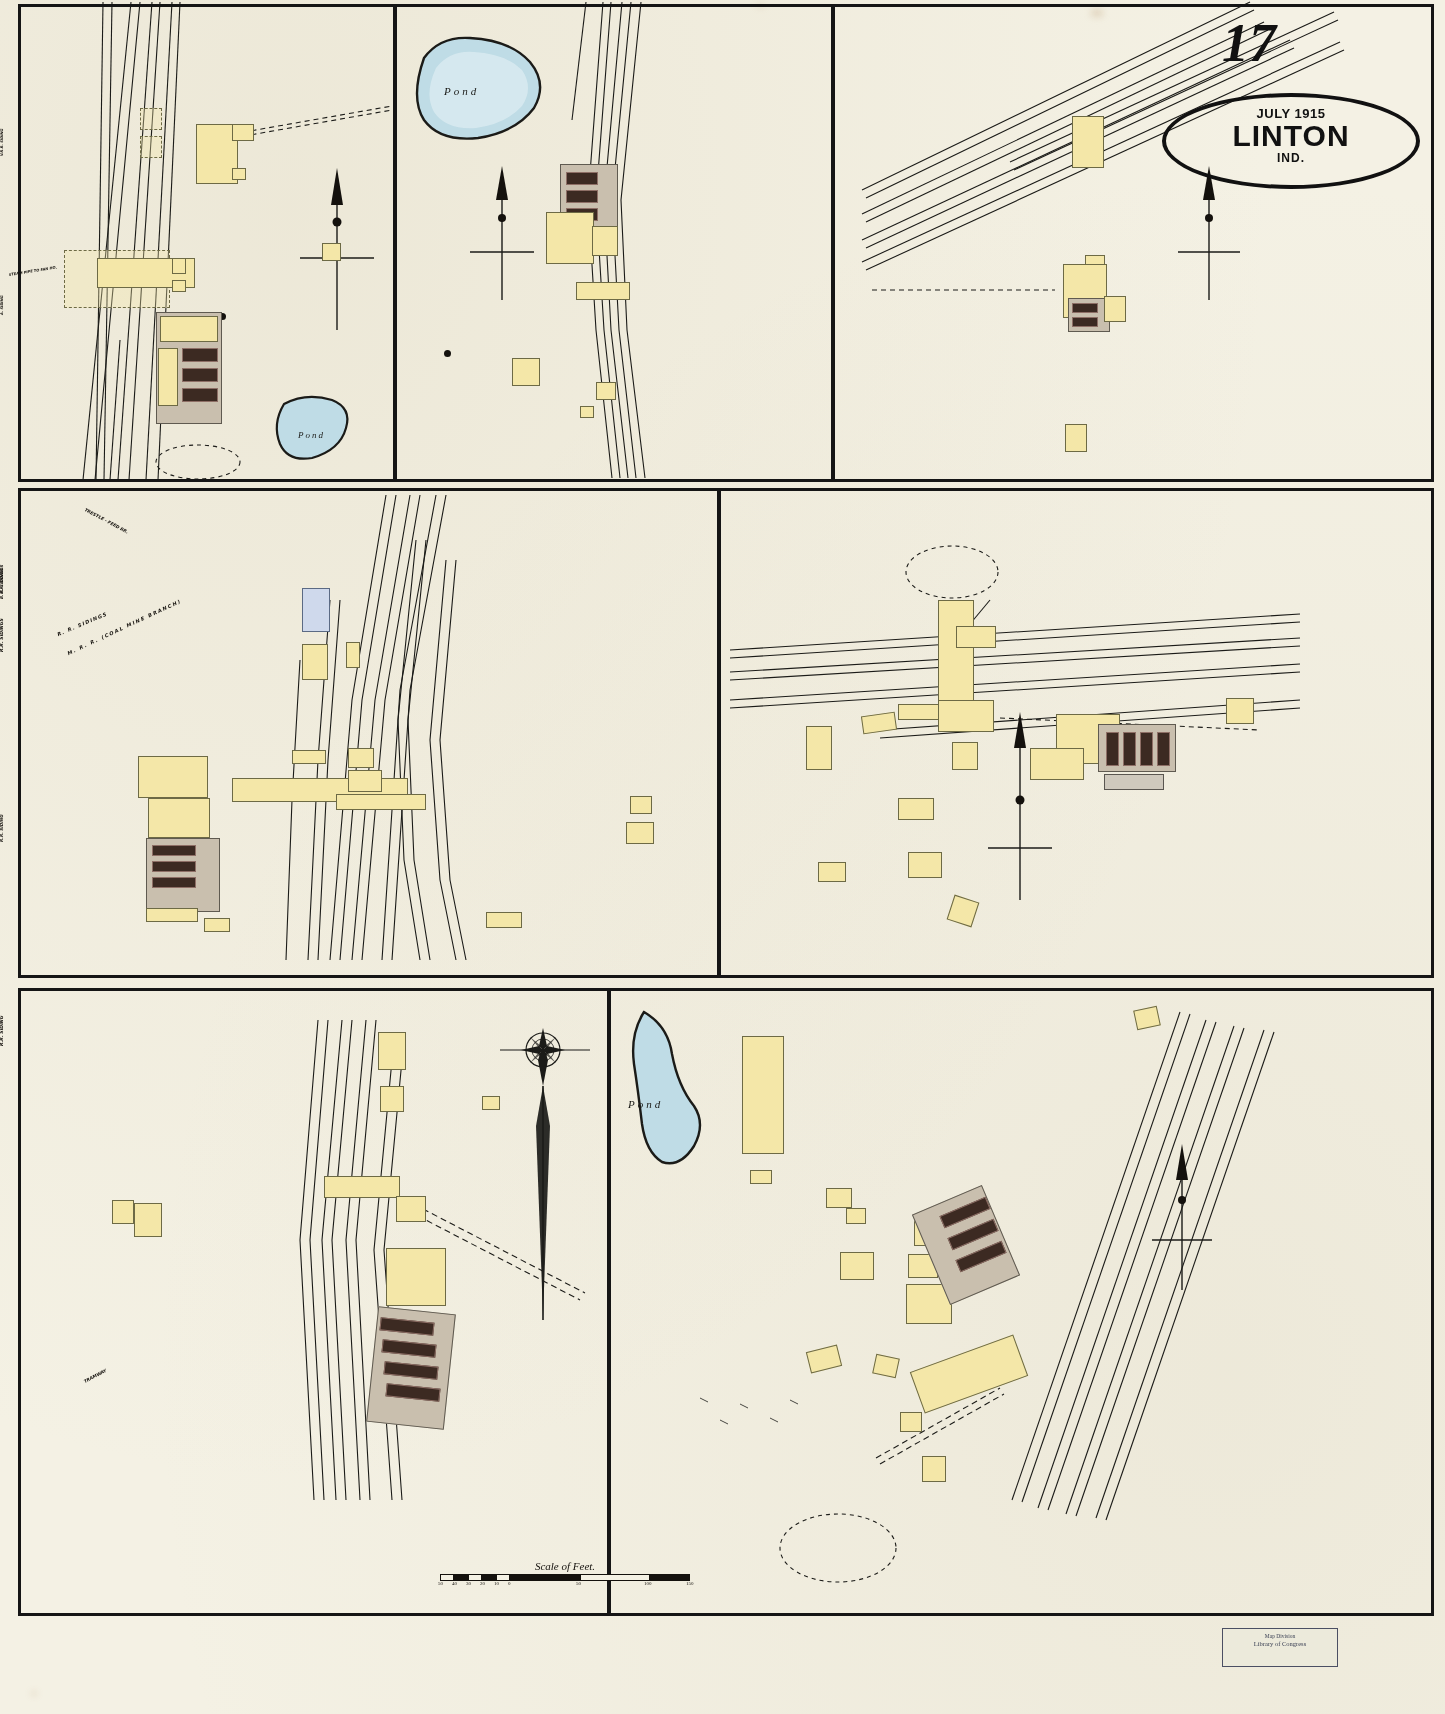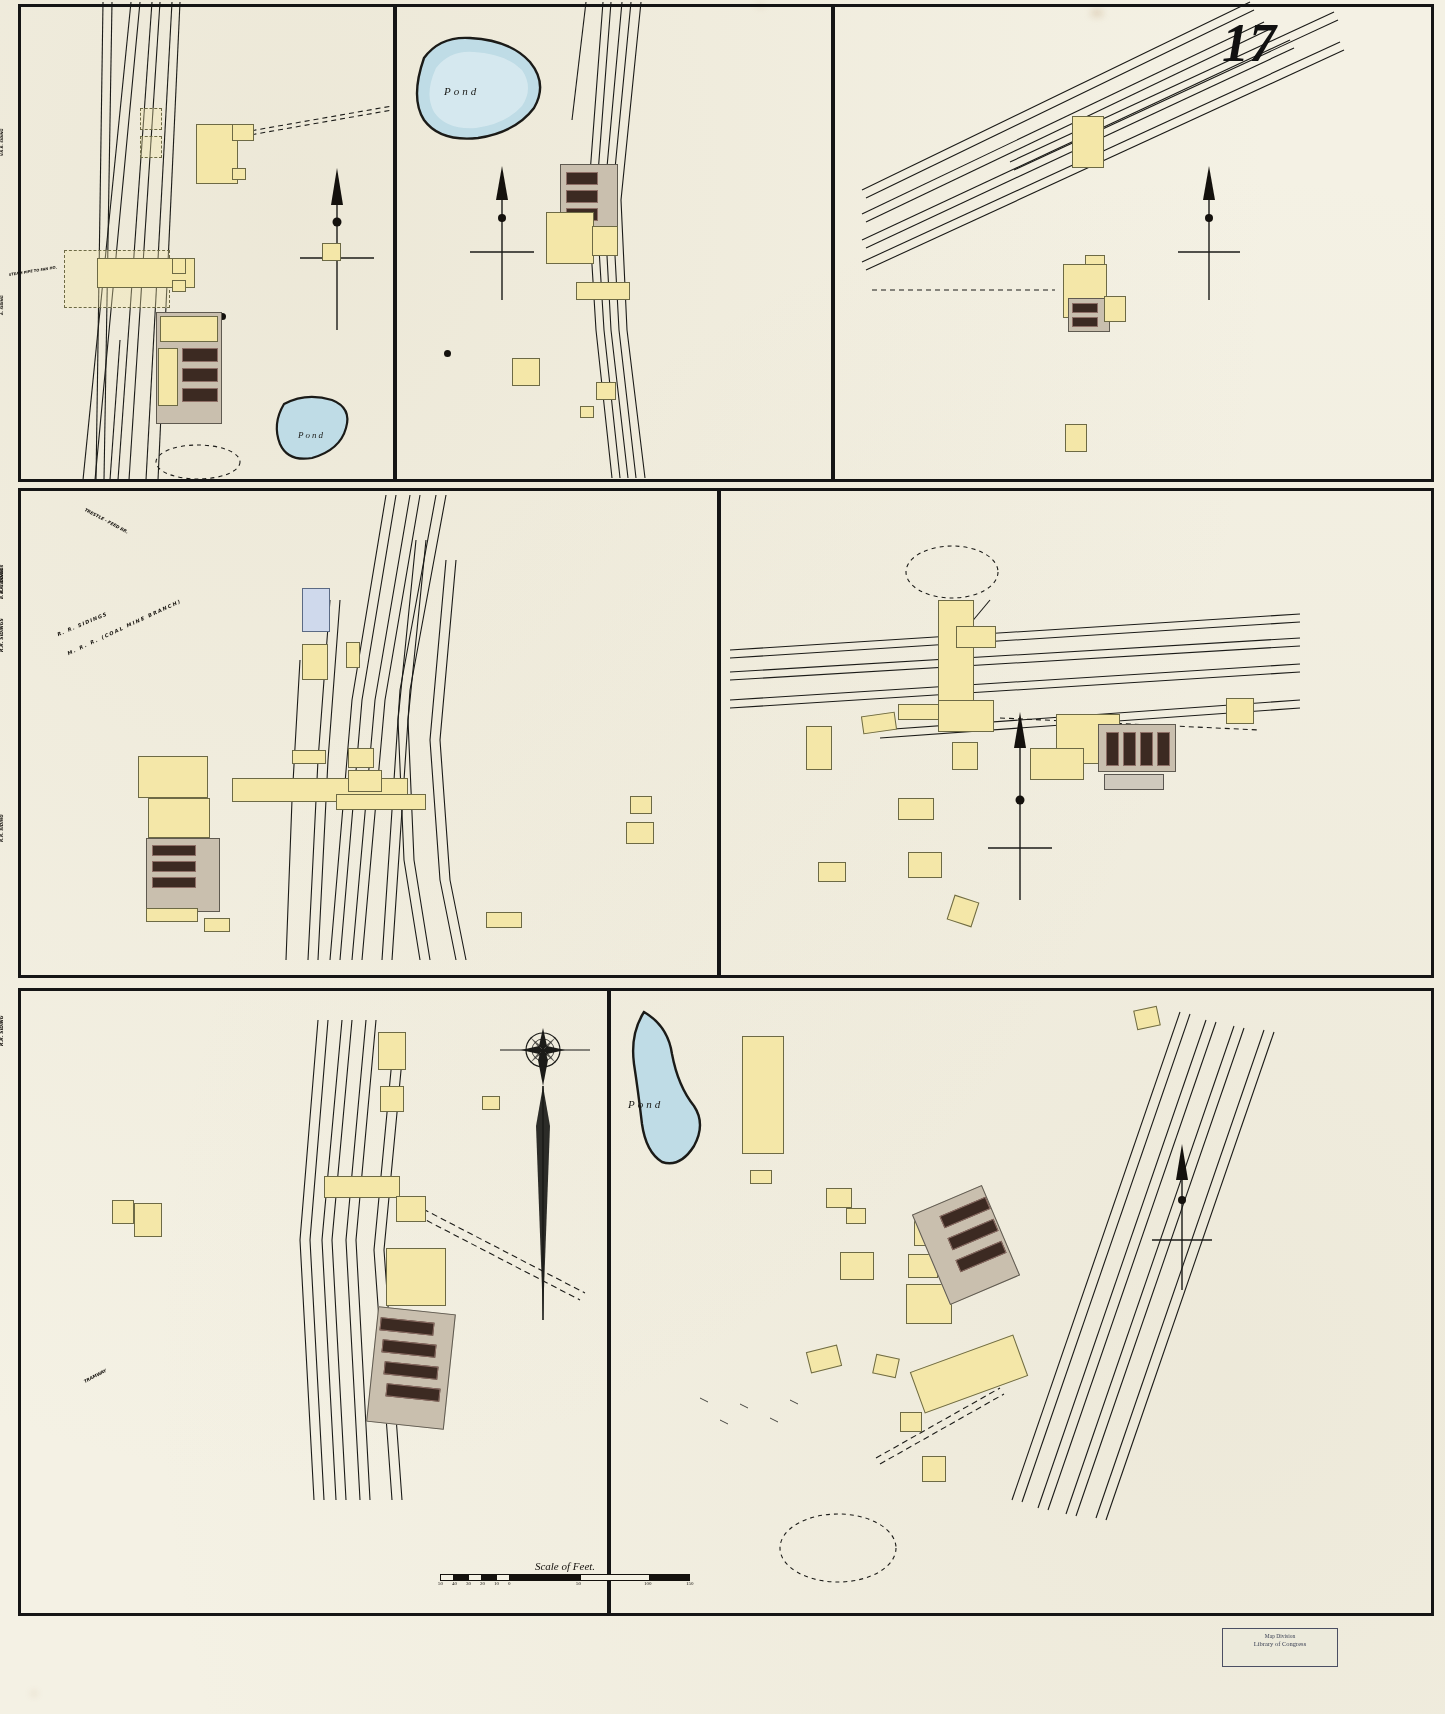--- a/index.html
+++ b/index.html
@@ -238,20 +238,25 @@
 
   <div class="panel" style="left:18px;top:4px;width:372px;height:472px;"></div>
   <div class="panel" style="left:394px;top:4px;width:434px;height:472px;"></div>
   <div class="panel" style="left:832px;top:4px;width:596px;height:472px;"></div>
   <div class="panel" style="left:18px;top:488px;width:696px;height:484px;"></div>
   <div class="panel" style="left:718px;top:488px;width:710px;height:484px;"></div>
   <div class="panel" style="left:18px;top:988px;width:586px;height:622px;"></div>
   <div class="panel" style="left:608px;top:988px;width:820px;height:622px;"></div>
 
   <div class="sheetno" style="left:1222px;top:12px;">17</div>
+  <div class="cartouche" style="left:1162px;top:93px;width:250px;height:88px;">
+    <div class="cart-july" style="margin-top:9px;">JULY 1915</div>
+    <div class="cart-city">LINTON</div>
+    <div class="cart-state">IND.</div>
+  </div>
 
   <div class="hand loc" style="left:171px;top:52px;">Located 3¼ Miles W. of P.O.</div>
   <div class="hand noexp" style="left:190px;top:70px;">No Exposure Any Side</div>
   <div class="hand title-md" style="left:145px;top:180px;">Vandalia Coal Mine No 20</div>
   <div class="hand title-sm" style="left:211px;top:200px;">White Rose</div>
   <div class="hand body-txt" style="left:216px;top:215px;">NIGHT &amp; SUNDAY WATCHMAN
 NO CLOCK" LIGHT: ELECTRIC, I.E.P.
 HEAT &amp; POWER : STEAM"
 ONE Nº 5 &amp; TWO Nº 6 BLRS.
 BOILER FEED PUMPS, ALSO

